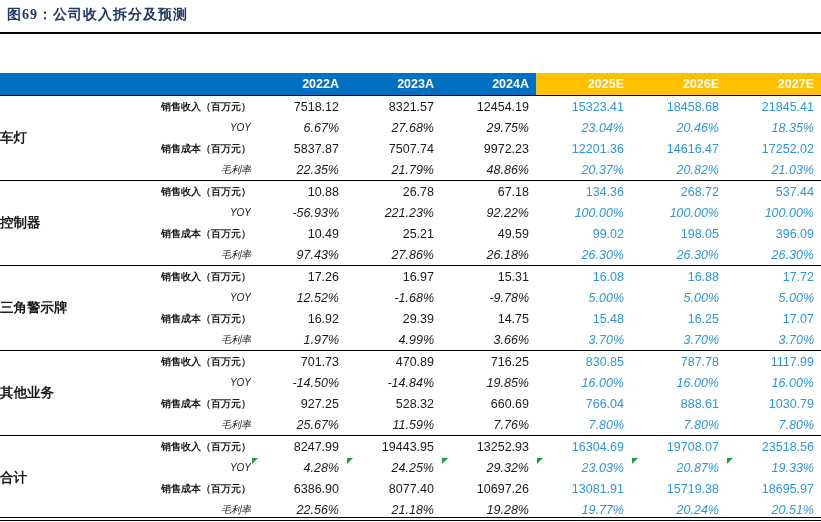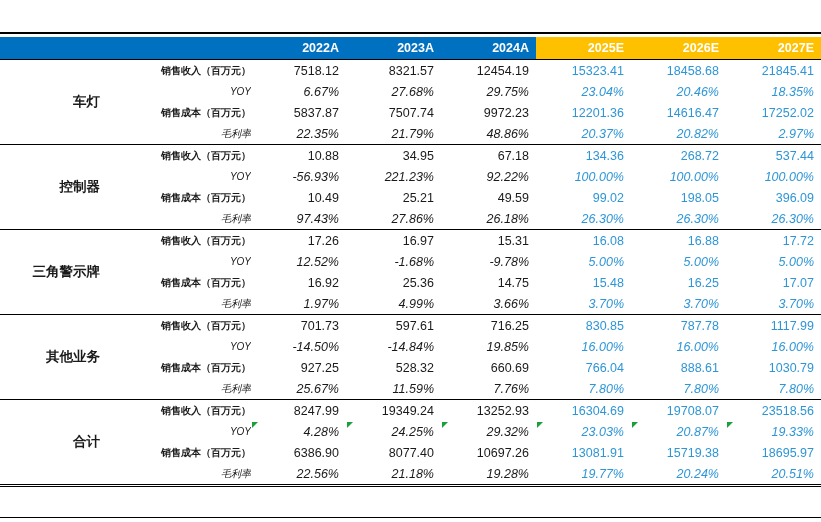--- a/index.html
+++ b/index.html
@@ -9,49 +9,50 @@
 
   .fig-title{position:absolute;left:7px;top:6px;font-size:14px;font-weight:bold;
              font-family:"Liberation Serif","DejaVu Serif",serif;
              color:var(--title-color);letter-spacing:1px;}
 
   .top-rule{position:absolute;left:0;right:0;top:32px;border-top:2px solid var(--rule);}
   .bottom-rule{position:absolute;left:0;right:0;top:517px;border-top:1px solid var(--rule);}
 
   .table-wrap{position:absolute;left:0;right:0;top:37px;}
   table{border-collapse:collapse;table-layout:fixed;width:821px;
-        border-bottom:3px double var(--rule);}
+        border-bottom:3px double var(--rule);margin-top:36px;}
   col.c-cat{width:100px;} col.c-metric{width:151px;} col.c-data{width:95px;}
 
   th{height:21px;font-size:12.5px;font-weight:bold;color:var(--head-text);
      text-align:right;padding:0 7px 1px 0;}
   th.h-actual{background:var(--head-actual);}
   th.h-forecast{background:var(--head-forecast);}
   th.h-spacer{background:var(--head-actual);}
 
   td{height:21px;font-size:12.5px;color:var(--actual-text);padding:0;
      white-space:nowrap;overflow:hidden;}
   tr.group-start td{border-top:1px solid var(--rule);}
-  td.cat{text-align:right;vertical-align:middle;font-weight:bold;font-size:13.5px;}
+  td.cat{text-align:left;vertical-align:middle;font-weight:bold;font-size:13.5px;}
   td.metric{text-align:right;padding-left:5px;font-size:10px;}
   td.metric.bold{font-weight:bold;}
   td.metric.italic,td.val.italic{font-style:italic;}
   td.val{text-align:right;padding-right:7px;position:relative;}
   td.val.forecast{color:var(--forecast-text);}
   .flag{position:absolute;left:1px;top:1px;width:6px;height:6px;
         background:var(--flag-green);
         clip-path:polygon(0 0,100% 0,0 100%);}
 
   .source-note{position:absolute;left:6px;top:495px;font-size:12.5px;color:#1a1a1a;
                font-family:"Liberation Serif","DejaVu Serif",serif;letter-spacing:1.5px;}
 </style>
 </head>
 <body>
 
 <div class="figure">
+  <div class="fig-title">图69：公司收入拆分及预测</div>
   <div class="top-rule"></div>
 
   <div class="table-wrap">
     <table>
       <colgroup>
         <col class="c-cat">
           <col class="c-metric">
         <col class="c-data">
           <col class="c-data">
           <col class="c-data">
@@ -99,27 +100,27 @@
             <td class="val forecast bold">14616.47</td>
             <td class="val forecast bold">17252.02</td>
           </tr>
           <tr>
             <td class="metric italic">毛利率</td>
             <td class="val actual italic">22.35%</td>
             <td class="val actual italic">21.79%</td>
             <td class="val actual italic">48.86%</td>
             <td class="val forecast italic">20.37%</td>
             <td class="val forecast italic">20.82%</td>
-            <td class="val forecast italic">2.97%</td>
+            <td class="val forecast italic">21.03%</td>
           </tr>
           <tr class="group-start">
             <td rowspan="4" class="cat">控制器</td>
             <td class="metric bold">销售收入（百万元）</td>
             <td class="val actual bold">10.88</td>
-            <td class="val actual bold">34.95</td>
+            <td class="val actual bold">26.78</td>
             <td class="val actual bold">67.18</td>
             <td class="val forecast bold">134.36</td>
             <td class="val forecast bold">268.72</td>
             <td class="val forecast bold">537.44</td>
           </tr>
           <tr>
             <td class="metric italic">YOY</td>
             <td class="val actual italic">-56.93%</td>
             <td class="val actual italic">221.23%</td>
             <td class="val actual italic">92.22%</td>
@@ -160,40 +161,40 @@
             <td class="val actual italic">12.52%</td>
             <td class="val actual italic">-1.68%</td>
             <td class="val actual italic">-9.78%</td>
             <td class="val forecast italic">5.00%</td>
             <td class="val forecast italic">5.00%</td>
             <td class="val forecast italic">5.00%</td>
           </tr>
           <tr>
             <td class="metric bold">销售成本（百万元）</td>
             <td class="val actual bold">16.92</td>
-            <td class="val actual bold">25.36</td>
+            <td class="val actual bold">29.39</td>
             <td class="val actual bold">14.75</td>
             <td class="val forecast bold">15.48</td>
             <td class="val forecast bold">16.25</td>
             <td class="val forecast bold">17.07</td>
           </tr>
           <tr>
             <td class="metric italic">毛利率</td>
             <td class="val actual italic">1.97%</td>
             <td class="val actual italic">4.99%</td>
             <td class="val actual italic">3.66%</td>
             <td class="val forecast italic">3.70%</td>
             <td class="val forecast italic">3.70%</td>
             <td class="val forecast italic">3.70%</td>
           </tr>
           <tr class="group-start">
             <td rowspan="4" class="cat">其他业务</td>
             <td class="metric bold">销售收入（百万元）</td>
             <td class="val actual bold">701.73</td>
-            <td class="val actual bold">597.61</td>
+            <td class="val actual bold">470.89</td>
             <td class="val actual bold">716.25</td>
             <td class="val forecast bold">830.85</td>
             <td class="val forecast bold">787.78</td>
             <td class="val forecast bold">1117.99</td>
           </tr>
           <tr>
             <td class="metric italic">YOY</td>
             <td class="val actual italic">-14.50%</td>
             <td class="val actual italic">-14.84%</td>
             <td class="val actual italic">19.85%</td>
@@ -216,21 +217,21 @@
             <td class="val actual italic">11.59%</td>
             <td class="val actual italic">7.76%</td>
             <td class="val forecast italic">7.80%</td>
             <td class="val forecast italic">7.80%</td>
             <td class="val forecast italic">7.80%</td>
           </tr>
           <tr class="group-start">
             <td rowspan="4" class="cat">合计</td>
             <td class="metric bold">销售收入（百万元）</td>
             <td class="val actual bold">8247.99</td>
-            <td class="val actual bold">19349.24</td>
+            <td class="val actual bold">19443.95</td>
             <td class="val actual bold">13252.93</td>
             <td class="val forecast bold">16304.69</td>
             <td class="val forecast bold">19708.07</td>
             <td class="val forecast bold">23518.56</td>
           </tr>
           <tr>
             <td class="metric italic">YOY</td>
             <td class="val actual italic"><span class="flag"></span>4.28%</td>
             <td class="val actual italic"><span class="flag"></span>24.25%</td>
             <td class="val actual italic"><span class="flag"></span>29.32%</td>

